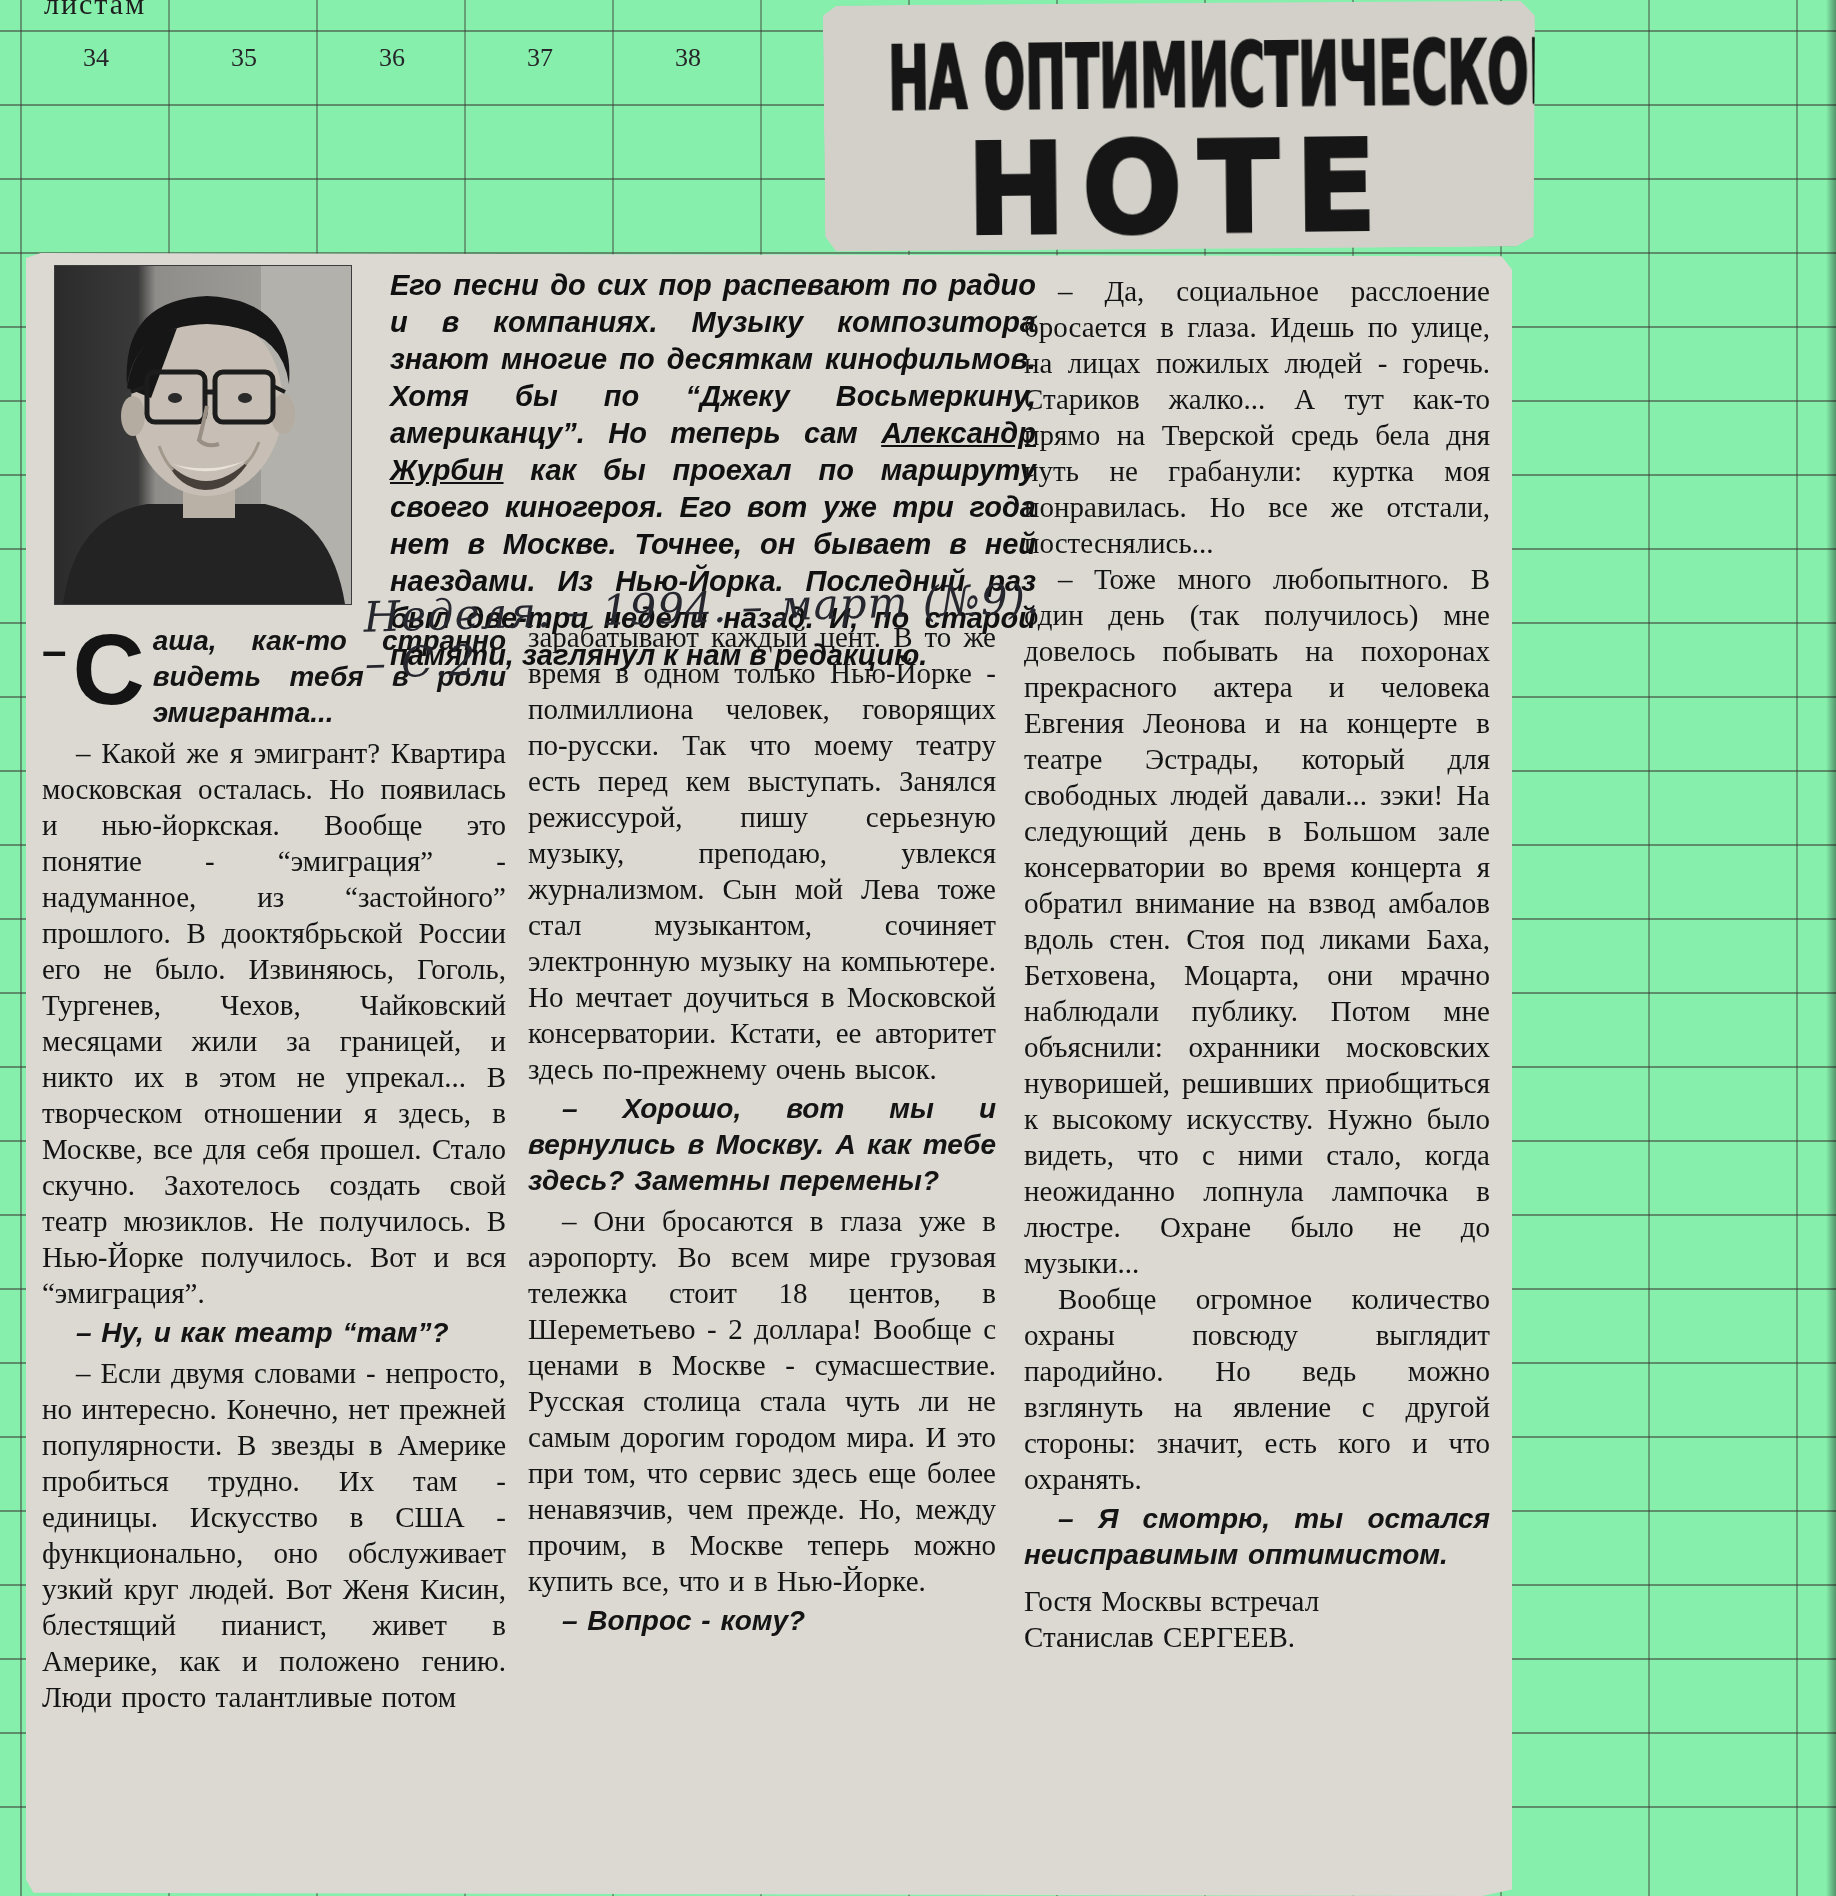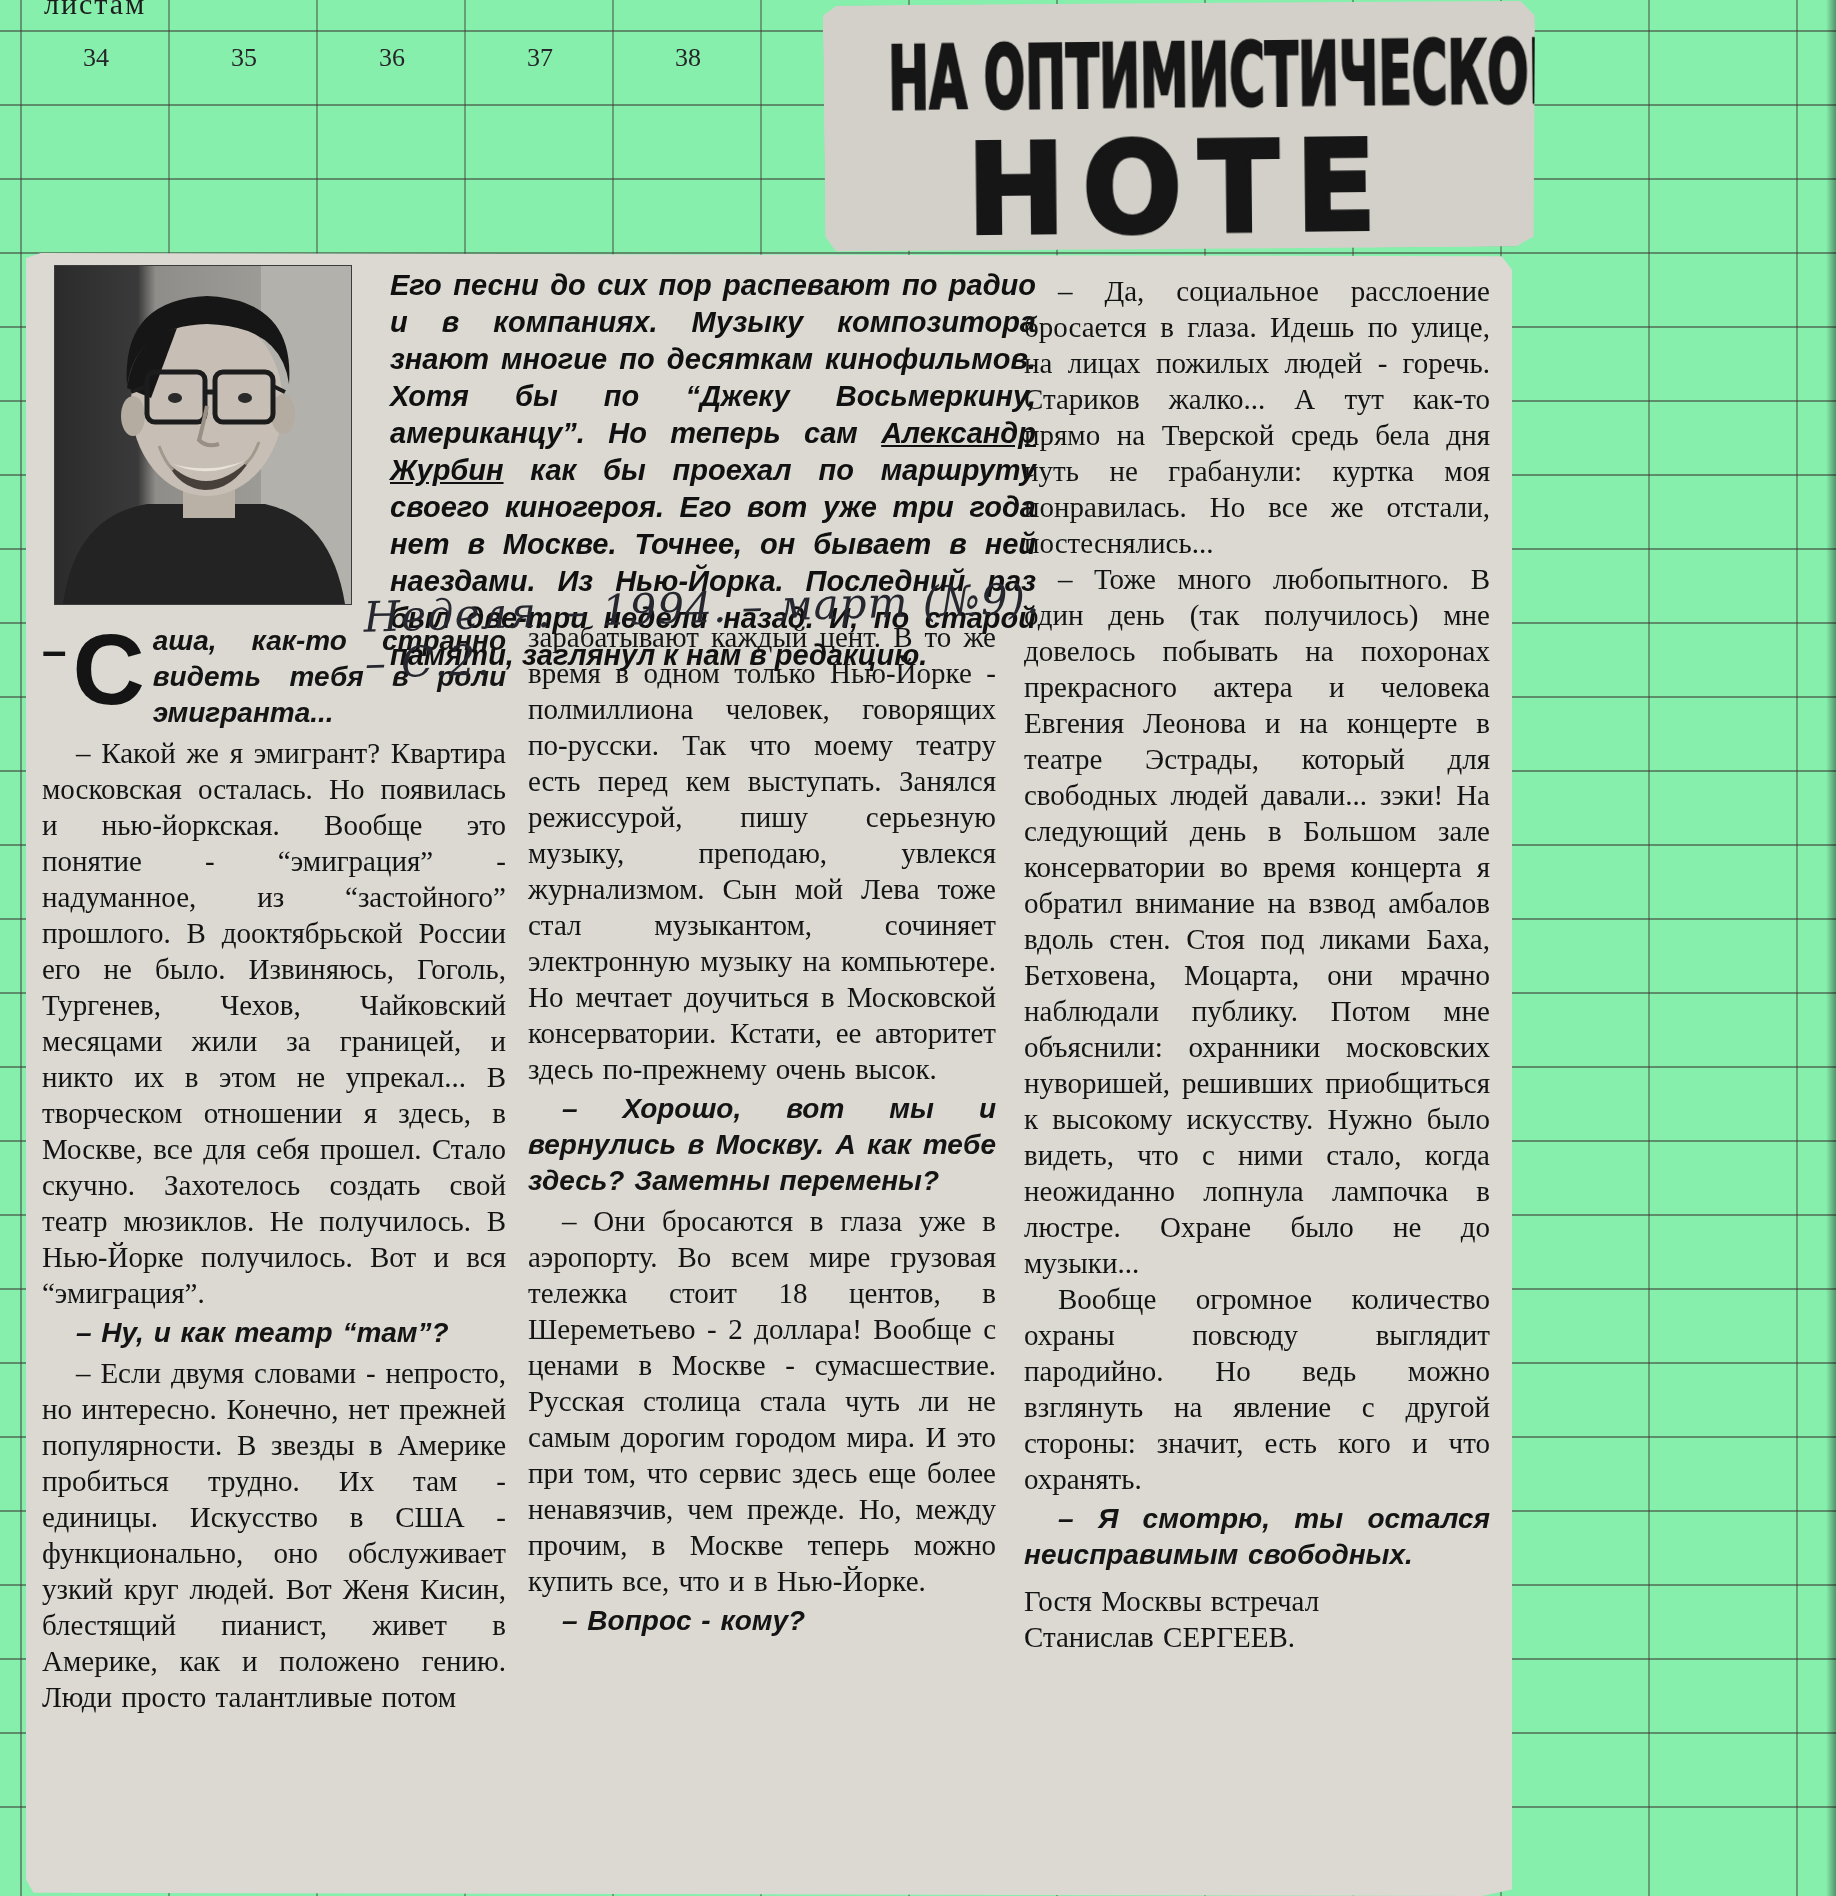--- a/index.html
+++ b/index.html
@@ -148,21 +148,21 @@
       <p class="a noind">зарабатывают каждый цент. В то же время в одном только Нью-Йорке - полмиллиона человек, говорящих по-русски. Так что моему театру есть перед кем выступать. Занялся режиссурой, пишу серьезную музыку, преподаю, увлекся журнализмом. Сын мой Лева тоже стал музыкантом, сочиняет электронную музыку на компьютере. Но мечтает доучиться в Московской консерватории. Кстати, ее авторитет здесь по-прежнему очень высок.</p>
       <p class="q">– Хорошо, вот мы и вернулись в Москву. А как тебе здесь? Заметны перемены?</p>
       <p class="a">– Они бросаются в глаза уже в аэропорту. Во всем мире грузовая тележка стоит 18 центов, в Шереметьево - 2 доллара! Вообще с ценами в Москве - сумасшествие. Русская столица стала чуть ли не самым дорогим городом мира. И это при том, что сервис здесь еще более ненавязчив, чем прежде. Но, между прочим, в Москве теперь можно купить все, что и в Нью-Йорке.</p>
       <p class="q">– Вопрос - кому?</p>
     </div>
 
     <div class="col col3">
       <p class="a">– Да, социальное расслоение бросается в глаза. Идешь по улице, на лицах пожилых людей - горечь. Стариков жалко... А тут как-то прямо на Тверской средь бела дня чуть не грабанули: куртка моя понравилась. Но все же отстали, постеснялись...</p>
       <p class="a">– Тоже много любопытного. В один день (так получилось) мне довелось побывать на похоронах прекрасного актера и человека Евгения Леонова и на концерте в театре Эстрады, который для свободных людей давали... зэки! На следующий день в Большом зале консерватории во время концерта я обратил внимание на взвод амбалов вдоль стен. Стоя под ликами Баха, Бетховена, Моцарта, они мрачно наблюдали публику. Потом мне объяснили: охранники московских нуворишей, решивших приобщиться к высокому искусству. Нужно было видеть, что с ними стало, когда неожиданно лопнула лампочка в люстре. Охране было не до музыки...</p>
       <p class="a">Вообще огромное количество охраны повсюду выглядит пародийно. Но ведь можно взглянуть на явление с другой стороны: значит, есть кого и что охранять.</p>
-      <p class="q">– Я смотрю, ты остался неисправимым свободных.</p>
+      <p class="q">– Я смотрю, ты остался неисправимым оптимистом.</p>
       <p class="sig sig-first">Гостя Москвы встречал</p>
       <p class="sig">Станислав СЕРГЕЕВ.</p>
     </div>
 
   </div>
 
   <div class="page-edge"></div>
 </div>
 
 </body></html>

